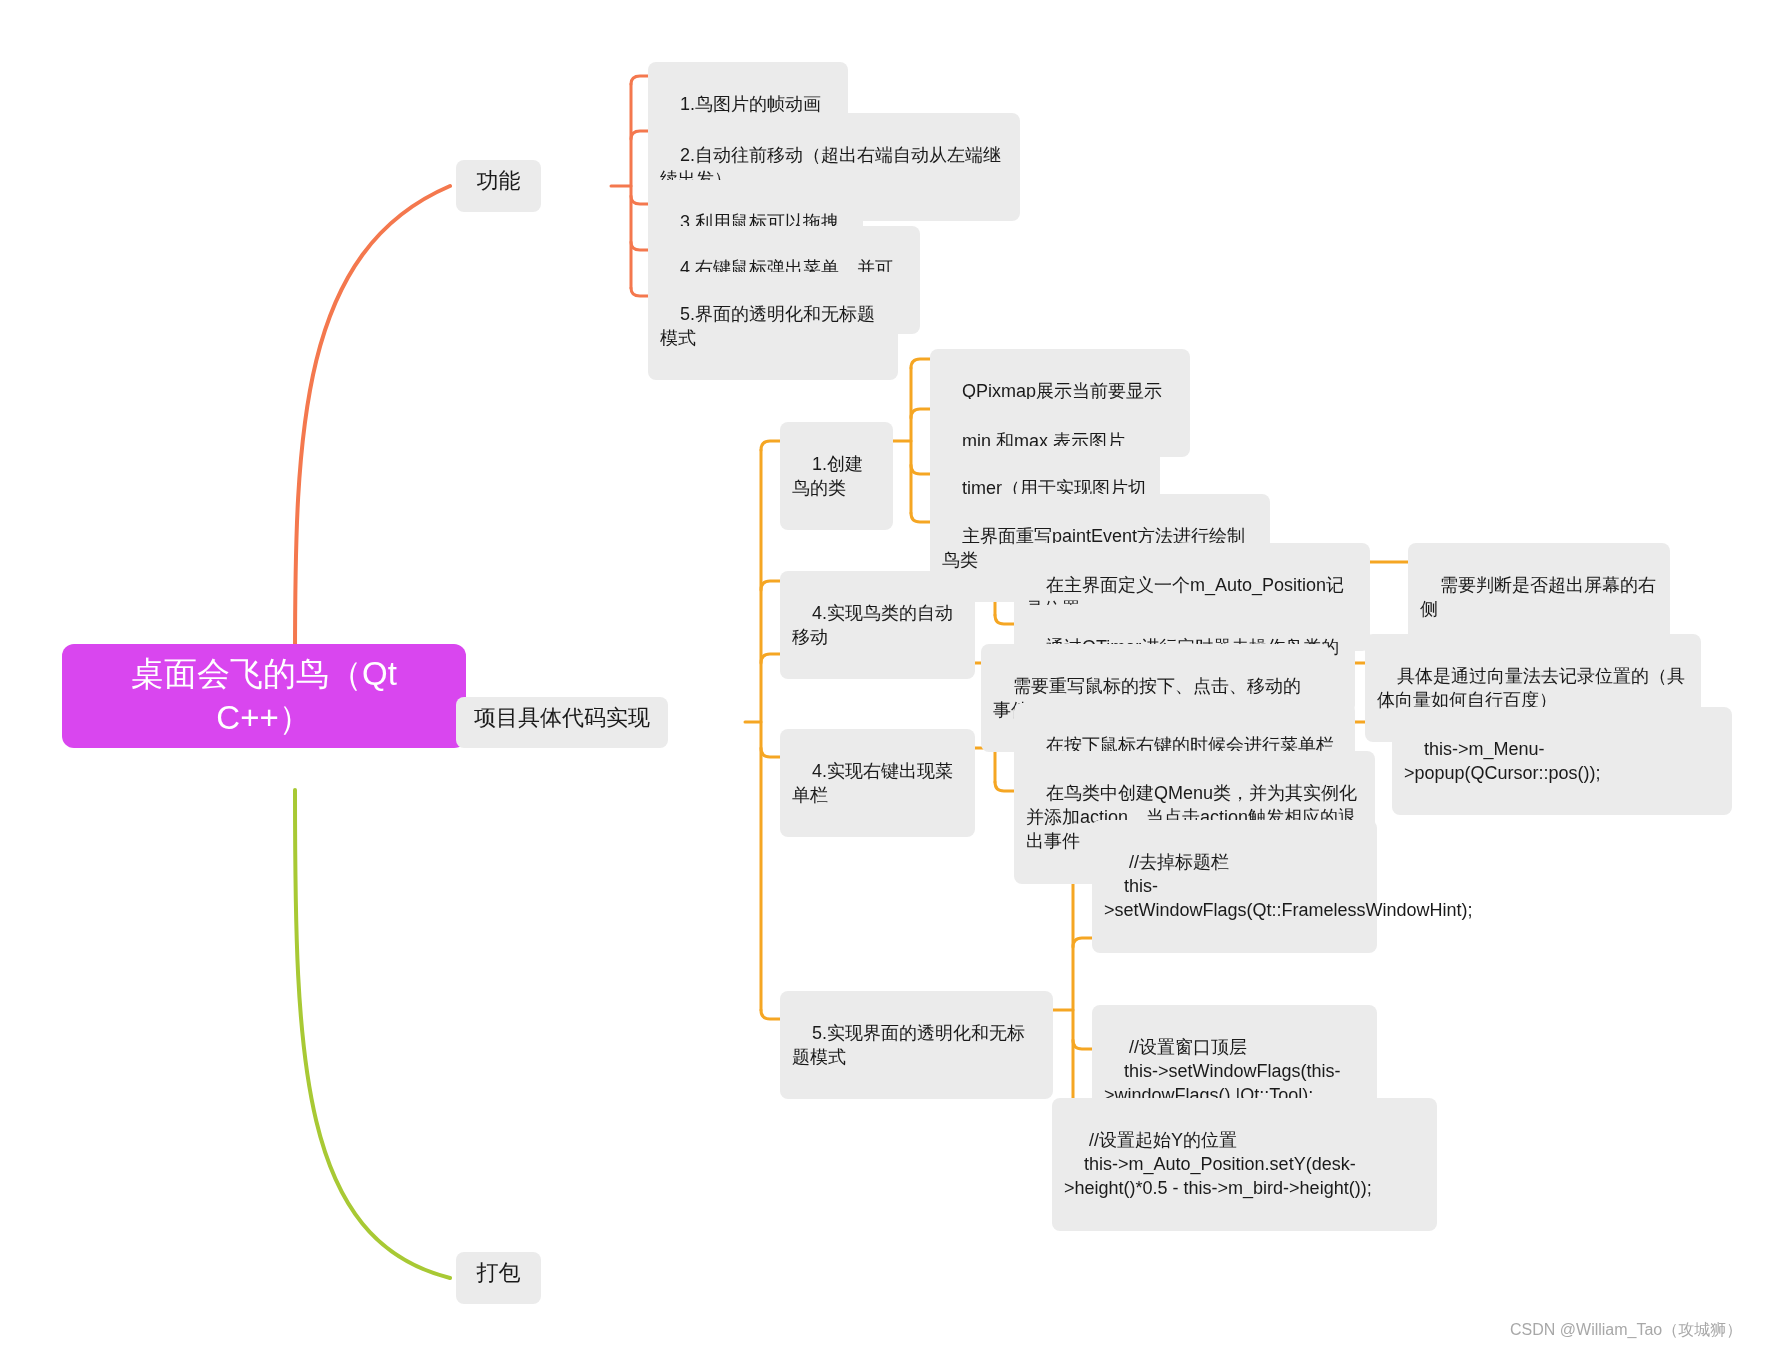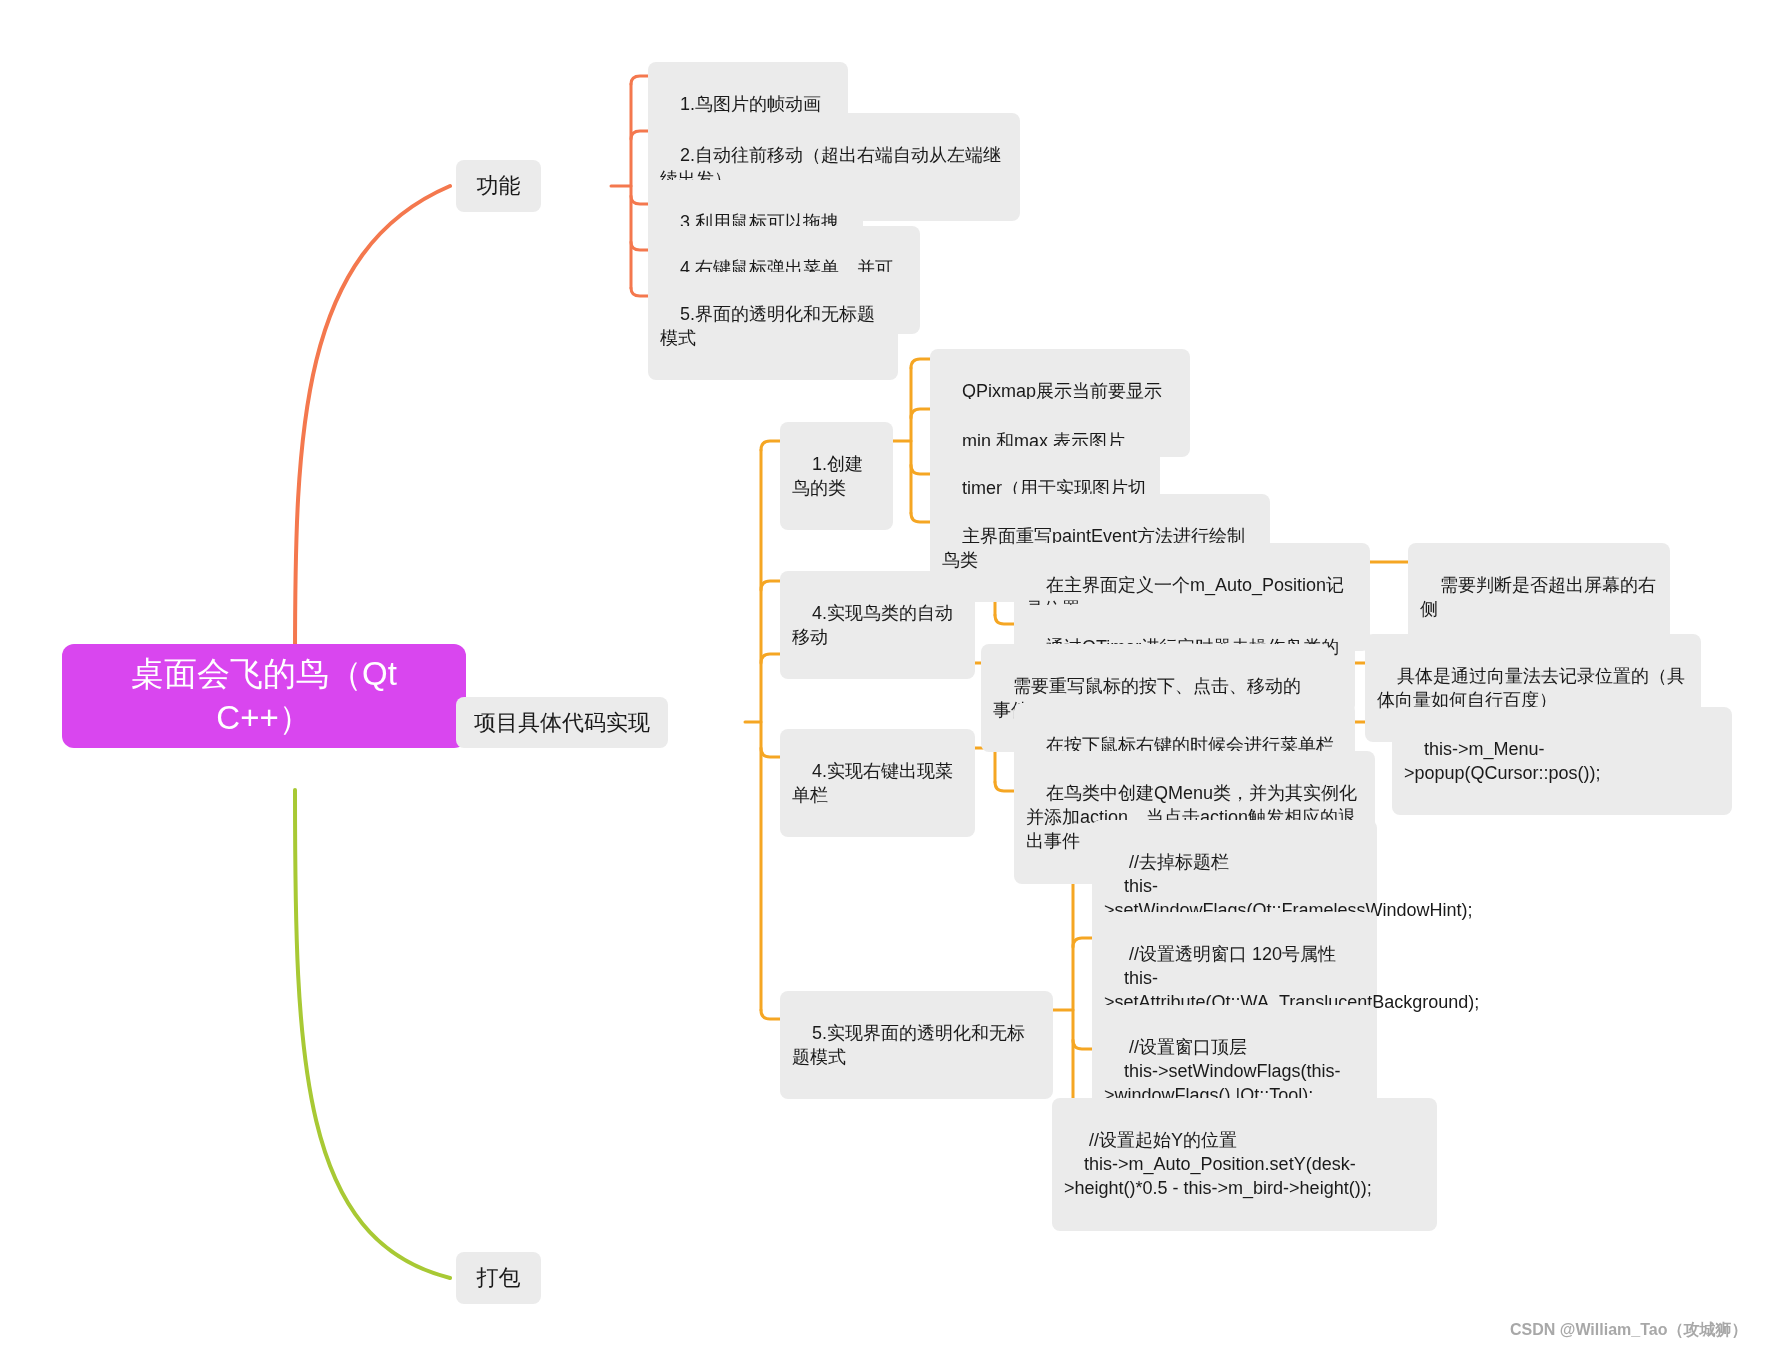--- a/index.html
+++ b/index.html
@@ -6,21 +6,21 @@
   body{width:1775px;height:1352px;position:relative;overflow:hidden;
        font-family:"Liberation Sans","DejaVu Sans",sans-serif;}
   #canvas{position:absolute;left:0;top:0;width:1775px;height:1352px;}
   svg.links{position:absolute;left:0;top:0;width:1775px;height:1352px;overflow:visible;}
   .node{position:absolute;box-sizing:border-box;border-radius:8px;
         background:#ebebeb;color:#1a1a1a;line-height:1.34;
         padding:6px 12px;white-space:pre-wrap;}
   .root{background:#d946ef;color:#ffffff;border-radius:12px;
         font-size:33px;text-align:center;line-height:1.34;
         display:flex;align-items:center;justify-content:center;padding:10px 18px;}
-  .lvl1{font-size:22px;text-align:center;display:flex;align-items:center;justify-content:center;}
+  .lvl1{font-size:22px;text-align:center;display:flex;justify-content:center;}
   .lvl2{font-size:18px;}
   .lvl3{font-size:18px;}
   .lvl4{font-size:18px;}
   .code{font-size:18px;}
   .watermark{position:absolute;font-size:16px;color:#a8a8a8;}
 </style>
 </head>
 <body>
 
 <div id="canvas">
@@ -165,28 +165,24 @@
     <span>在鸟类中创建QMenu类，并为其实例化并添加action，当点击action触发相应的退出事件</span>
   </div>
   <div class="node code" style="left:1092px;top:820px;width:285px;">
     <span> //去掉标题栏
     this-&gt;setWindowFlags(Qt::FramelessWindowHint);</span>
   </div>
 
   <div class="node code" style="left:1392px;top:707px;width:340px;">
     <span>this-&gt;m_Menu-&gt;popup(QCursor::pos());</span>
   </div>
-  <div class="node code" style="left:1092px;top:912px;width:285px;">
-    <span> //设置透明窗口 120号属性
-    this-&gt;setAttribute(Qt::WA_TranslucentBackground);</span>
-  </div>
   <div class="node code" style="left:1092px;top:1005px;width:285px;">
     <span> //设置窗口顶层
     this-&gt;setWindowFlags(this-&gt;windowFlags() |Qt::Tool);</span>
   </div>
   <div class="node code" style="left:1052px;top:1098px;width:385px;">
     <span> //设置起始Y的位置
     this-&gt;m_Auto_Position.setY(desk-&gt;height()*0.5 - this-&gt;m_bird-&gt;height());</span>
   </div>
 
-  <div class="watermark" style="left:1510px;top:1320px;font-weight:bold;">CSDN @William_Tao（攻城狮）</div>
+  <div class="watermark" style="left:1510px;top:1320px;">CSDN @William_Tao（攻城狮）</div>
 
 </div>
 
 </body></html>

